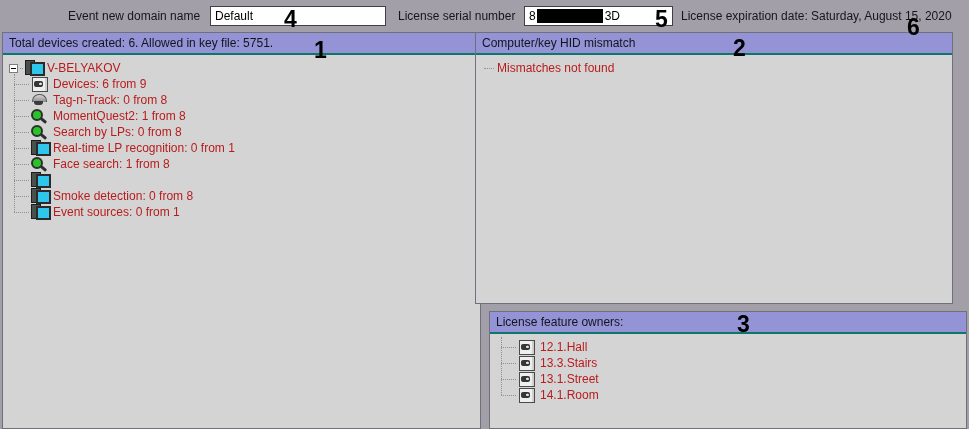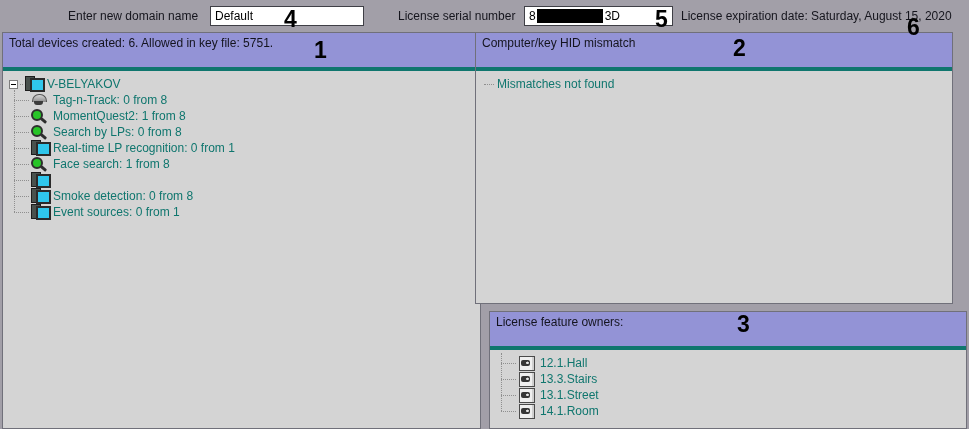--- a/index.html
+++ b/index.html
@@ -16,45 +16,45 @@
   .topbar-label { position:absolute; top:9px; white-space:nowrap; color:#15151d; }
   .lbl-domain   { left:68px; }
   .lbl-serial   { left:398px; }
   .lbl-expire   { left:681px; }
   .tb-input {
     position:absolute; top:6px; height:20px;
     background:#ffffff; border:1px solid #3f3f46;
     display:flex; align-items:center;
     padding:0 4px; color:#000; white-space:nowrap;
   }
-  .input-domain { left:210px; width:154px; }
+  .input-domain { left:210px; width:176px; }
   .input-serial { left:524px; width:149px; }
   .redaction {
     display:inline-block; width:66px; height:14px;
     background:#000; margin:0 2px 0 1px; flex:0 0 auto;
   }
   
   .panel {
     position:absolute;
     background:#d4d4d4;
     border:1px solid #70707a;
   }
   .panel-left   { left:2px;   top:32px;  width:479px; height:397px; }
   .panel-rtop   { left:475px; top:32px;  width:478px; height:272px; }
   .panel-rbot   { left:489px; top:311px; width:478px; height:118px; }
   .panel-header {
-    height:38px; line-height:21px;
+    height:22px; line-height:21px;
     background:#9393d6;
-    border-bottom:4px solid #0f766e;
+    border-bottom:2px solid #0f766e;
     padding-left:6px;
     color:#14141e;
     white-space:nowrap;
   }
   
-  .tree { padding-top:5px; color:#0f766e; }
+  .tree { padding-top:5px; color:#b91c1c; }
   .row { display:flex; align-items:center; height:16px; white-space:nowrap; }
   .root-row { padding-left:6px; }
   .expander {
     position:relative; width:9px; height:9px; flex:0 0 auto;
     background:#fff; border:1px solid #7d7d7d; margin-right:2px;
   }
   .expander::before {
     content:""; position:absolute; left:1px; top:3px; width:5px; height:1px; background:#000;
   }
   .root-row .stub { width:3px; border-top:1px dotted #8f8f8f; margin-right:1px; }
@@ -126,21 +126,21 @@
   .ann-1 { left:314px; top:39px; }
   .ann-2 { left:733px; top:37px; }
   .ann-3 { left:737px; top:313px; }
   .ann-4 { left:284px; top:8px; }
   .ann-5 { left:655px; top:8px; }
   .ann-6 { left:907px; top:16px; }
 </style>
 </head>
 <body>
 
-<span class="topbar-label lbl-domain">Enter new domain name</span>
+<span class="topbar-label lbl-domain">Event new domain name</span>
 <div class="tb-input input-domain">
   <span>Default</span>
 </div>
 
 <span class="topbar-label lbl-serial">License serial number</span>
 <div class="tb-input input-serial">
   <span>8</span>
   <span class="redaction"></span>
   <span>3D</span>
 </div>
@@ -152,20 +152,24 @@
   <div class="tree">
     <div class="row root-row">
       <span class="expander"></span>
       <span class="stub"></span>
       <span class="ic ic-computer"></span>
       <span class="lbl">V-BELYAKOV</span>
     </div>
     <div class="children">
       <div class="vline"></div>
       <div class="row child">
+        <span class="ic ic-card"></span>
+        <span class="lbl">Devices: 6 from 9</span>
+      </div>
+      <div class="row child">
         <span class="ic ic-dome"></span>
         <span class="lbl">Tag-n-Track: 0 from 8</span>
       </div>
       <div class="row child">
         <span class="ic ic-mag"></span>
         <span class="lbl">MomentQuest2: 1 from 8</span>
       </div>
       <div class="row child">
         <span class="ic ic-mag"></span>
         <span class="lbl">Search by LPs: 0 from 8</span>

